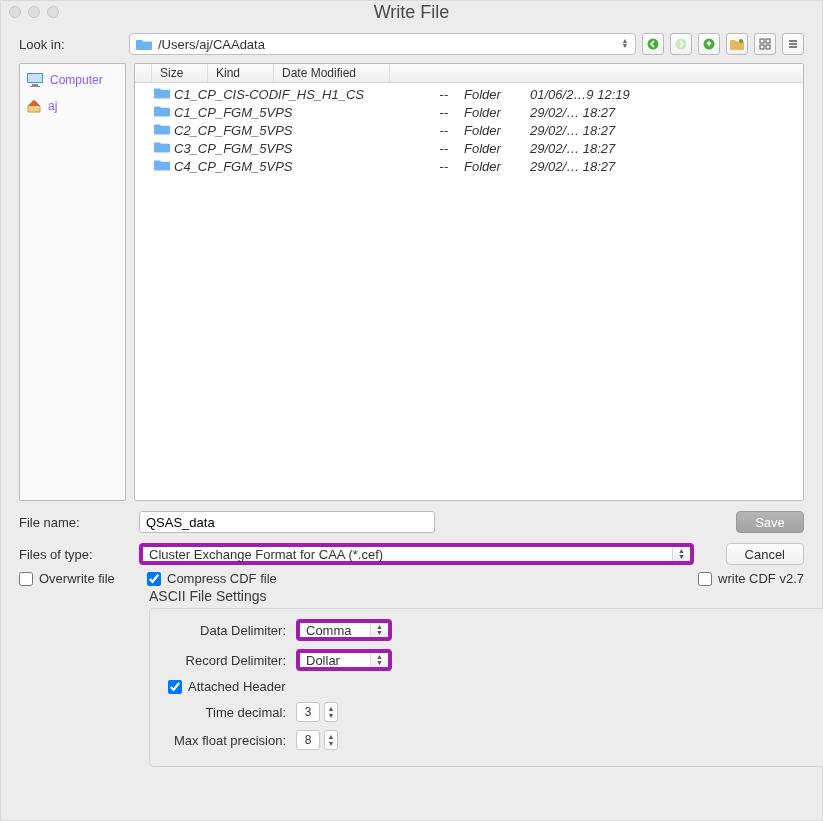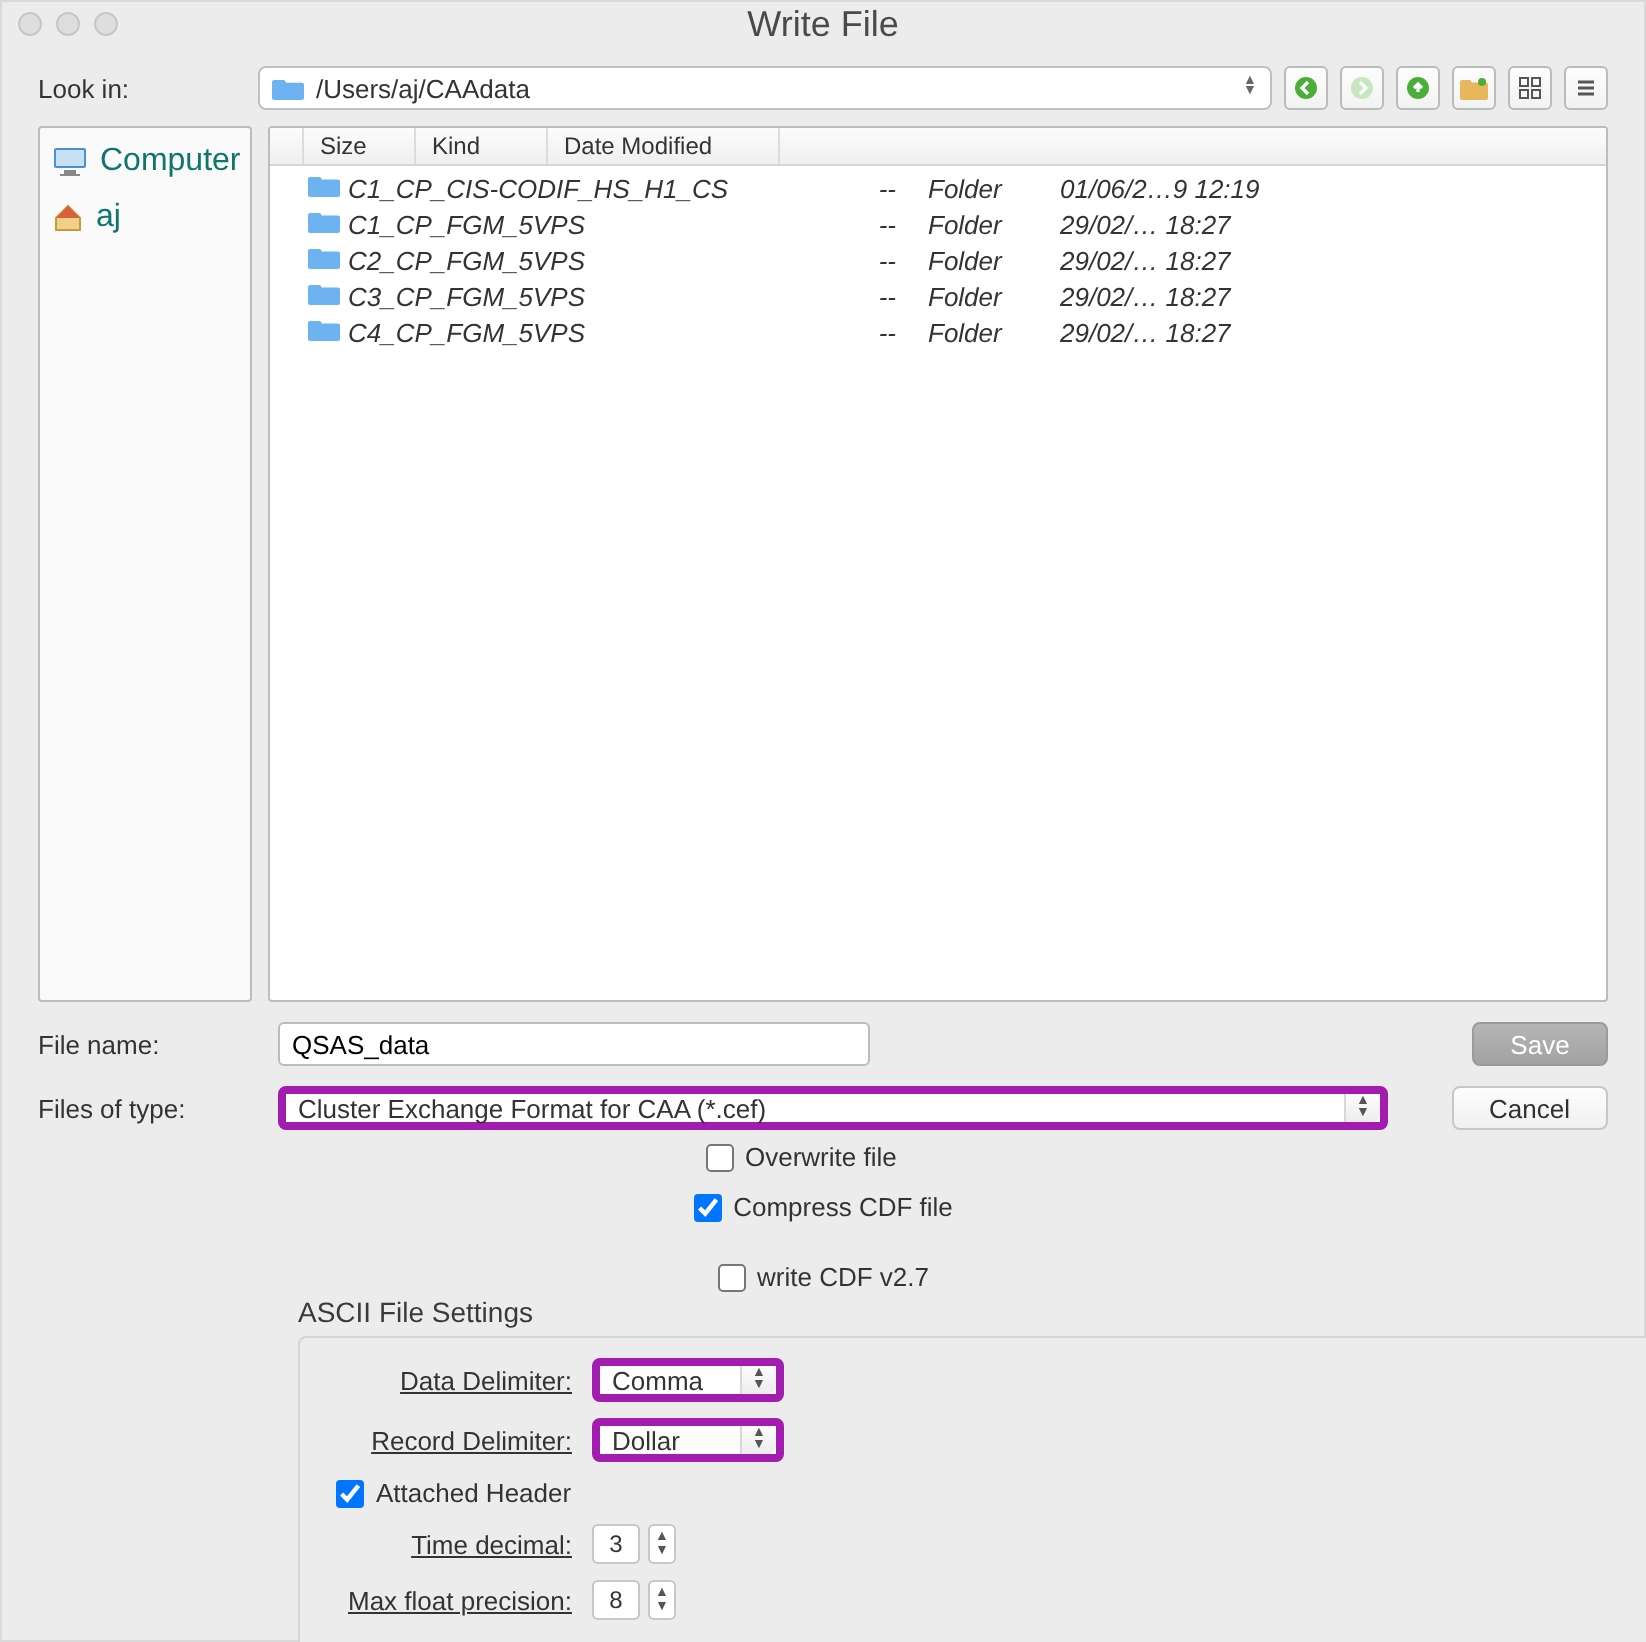--- a/index.html
+++ b/index.html
@@ -16,21 +16,21 @@
   .folder-mini { width: 16px; height: 12px; margin-right: 6px; }
   .folder-mini svg { display: block; }
   .path-up { position: absolute; right: 2px; top: 2px; width: 16px; height: 14px; background: #fff; border-left: 0px solid #ddd; display: flex; flex-direction: column; justify-content: center; align-items: center; }
   .arrowset { display: flex; flex-direction: column; line-height: 5px; font-size: 7px; color: #666; }
   .toolbar-btns { display: flex; gap: 6px; margin-left: 6px; }
   .tbtn { width: 22px; height: 22px; border: 1px solid #bbb; border-radius: 3px; background: linear-gradient(#fdfdfd, #f2f2f2); display: flex; align-items: center; justify-content: center; cursor: pointer; }
   .tbtn svg { display: block; }
 
   .browser { display: flex; gap: 8px; }
   .sidebar { width: 107px; height: 438px; border: 1px solid #bdbdbd; background: #fafafa; border-radius: 2px; padding: 6px 4px; }
-  .sb-item { display: flex; align-items: center; gap: 6px; margin-bottom: 6px; font-size: 16px; color: #0f766e; padding: 2px 2px; border-radius: 3px; cursor: pointer; }
+  .sb-item { display: flex; align-items: center; gap: 6px; margin-bottom: 6px; font-size: 12px; color: #8b5cf6; padding: 2px 2px; border-radius: 3px; cursor: pointer; }
   .sb-item svg { flex-shrink: 0; }
 
   .filelist { flex: 1; height: 438px; border: 1px solid #bdbdbd; background: #fff; border-radius: 2px; overflow: hidden; }
   .filehead { display: flex; align-items: center; height: 19px; background: linear-gradient(#fcfcfc, #efefef); border-bottom: 1px solid #d6d6d6; font-size: 12px; color: #333; }
   .filehead > div { padding: 0 8px; border-right: 1px solid #dcdcdc; height: 100%; display: flex; align-items: center; }
   .col-spacer { width: 12px; border-right: 1px solid #dcdcdc !important; }
   .col-name { flex: 1; position: relative; }
   .col-name .sort { position: absolute; right: 8px; font-size: 9px; color: #6a6a6a; }
   .col-size { width: 56px; }
   .col-kind { width: 66px; }
@@ -49,21 +49,21 @@
   .btn.default { background: linear-gradient(#b5b5b5,#a2a2a2); color: #fff; border-color: #9a9a9a; min-width: 68px; }
   .select { height: 22px; border: 4px solid #a21caf; border-radius: 4px; background: #fff; font-size: 13px; padding: 0 20px 0 6px; position: relative; display: inline-flex; align-items: center; }
   .select.full { max-width: 555px; width: 100%; }
   .select.sm { width: 96px; }
   .select .caret { position: absolute; right: 0; top: 0; width: 18px; height: 100%; background: linear-gradient(#fdfdfd,#ececec); border-left: 1px solid #d8d8d8; border-radius: 0 4px 4px 0; display: flex; flex-direction: column; align-items: center; justify-content: center; font-size: 7px; color: #555; line-height: 6px; }
   .chk { display: inline-flex; align-items: center; gap: 6px; font-size: 13px; }
   .chk input { width: 14px; height: 14px; margin: 0; }
   .settings-group { margin-left: 130px; margin-top: 4px; border: 1px solid #d5d5d5; background: #ececec; border-radius: 4px; padding: 10px 16px 16px 16px; width: 686px; }
   .ascii-title { font-size: 14px; color: #3a3a3a; margin-left: 130px; margin-top: 2px; }
   .set-row { display: flex; align-items: center; gap: 10px; margin-bottom: 8px; }
-  .set-row .lbl { width: 120px; text-align: right; text-decoration: underline; }
+  .set-row .lbl { width: 120px; text-align: right; }
   .spinner { display: inline-flex; align-items: center; gap: 4px; }
   .spinner .numbox { width: 24px; height: 20px; border: 1px solid #c7c7c7; border-radius: 3px; background: #fff; text-align: center; font-size: 12px; line-height: 18px; }
   .spinner .spinbtns { width: 14px; height: 20px; border: 1px solid #c7c7c7; border-radius: 3px; background: #fff; display: flex; flex-direction: column; align-items: center; justify-content: center; font-size: 7px; color: #555; line-height: 7px; }
 </style>
 </head>
 <body>
 
 <div class="window">
 
   <div class="titlebar">
@@ -247,21 +247,21 @@
         <span>Cluster Exchange Format for CAA (*.cef)</span>
         <div class="caret">
             <span>▲</span>
             <span>▼</span>
           </div>
       </div>
       <div style="flex:1"></div>
       <button class="btn">Cancel</button>
     </div>
 
-    <div class="form-row" style="margin-top:6px;flex-direction:column;">
+    <div class="form-row" style="margin-top:6px;">
       <label class="chk" style="width:118px;">
         <input type="checkbox" style=""> 
           <span>Overwrite file</span>
       </label>
       <label class="chk">
         <input type="checkbox" checked="" style=""> 
           <span>Compress CDF file</span>
       </label>
       <div style="flex:1"></div>
       <label class="chk">

